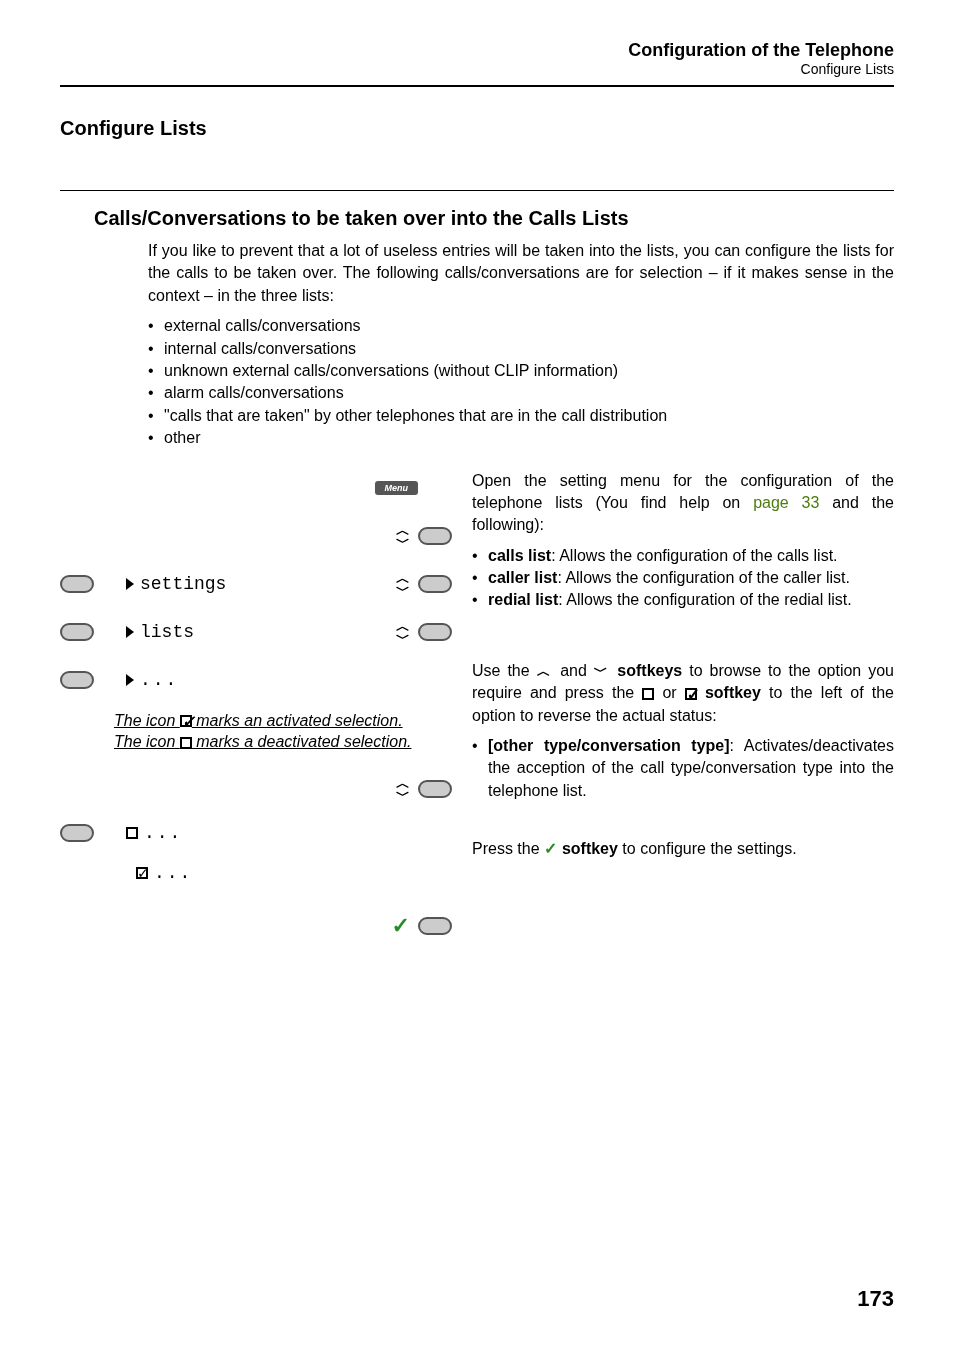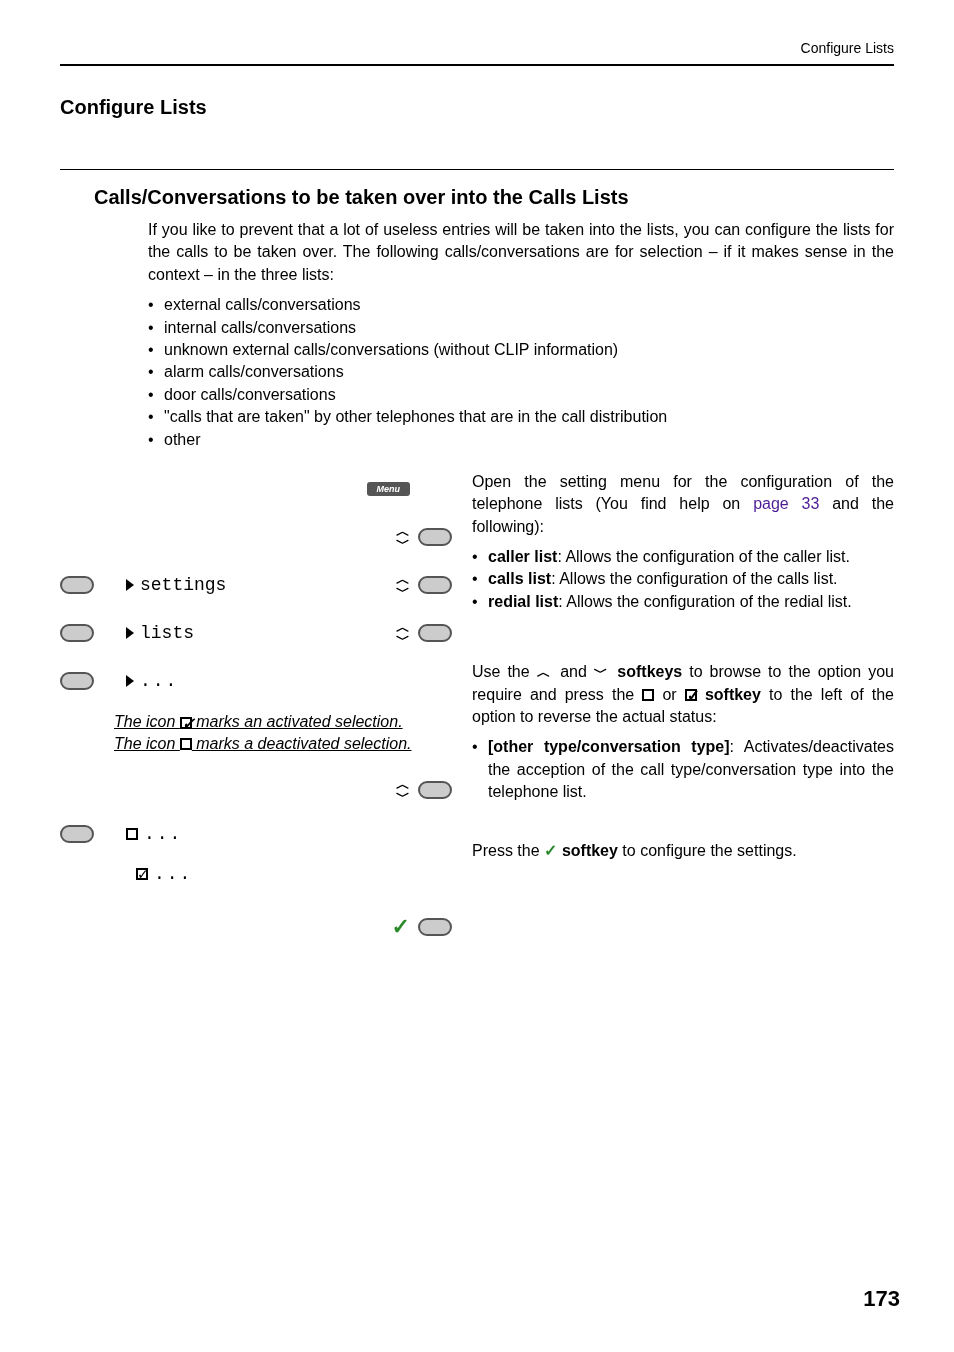--- a/index.html
+++ b/index.html
@@ -93,21 +93,20 @@
       height: 18px;
       border: 2px solid #555;
       border-radius: 9px;
       background: #ccc;
       flex-shrink: 0;
     }
     .menu-label-wrap {
       display: flex;
       justify-content: flex-end;
       flex: 1;
-      margin-right: 8px;
     }
     .menu-badge {
       background: #555;
       color: #fff;
       font-size: 9px;
       padding: 2px 10px;
       border-radius: 3px;
       font-style: italic;
       font-weight: bold;
     }
@@ -199,32 +198,32 @@
       padding-left: 16px;
       line-height: 1.4;
       text-align: justify;
     }
     .inner-bullets li::before {
       content: "•";
       position: absolute;
       left: 0;
     }
     .link-blue {
-      color: #4c1d95;
+      color: #4d7c0f;
     }
     .bold {
       font-weight: bold;
     }
     .dots {
       letter-spacing: 2px;
     }
     .page-num {
       position: absolute;
       bottom: 40px;
-      right: 54px;
+      right: 60px;
       font-size: 22px;
       font-weight: bold;
       margin-left: 7px;
     }
     .spacer-left {
       width: 44px;
       flex-shrink: 0;
     }
     .spacer-right {
       width: 34px;
@@ -234,38 +233,38 @@
       display: flex;
       justify-content: flex-end;
       align-items: center;
       margin-top: 26px;
     }
   </style>
 </head>
 <body>
 
 <div class="header-section">
+  <div class="header-title">Configuration of the Telephone</div>
   <div class="header-subtitle">Configure Lists</div>
 </div>
 <hr class="top-rule">
 
 <div class="section-title">Configure Lists</div>
 
 <hr class="mid-rule">
 
 <div class="subsection-title">Calls/Conversations to be taken over into the Calls Lists</div>
 
 <div class="body-text">If you like to prevent that a lot of useless entries will be taken into the lists, you can configure the lists for the calls to be taken over. The following calls/conversations are for selection – if it makes sense in the context – in the three lists:</div>
 
 <ul class="bullet-list">
   <li>external calls/conversations</li>
   <li>internal calls/conversations</li>
   <li>unknown external calls/conversations (without CLIP information)</li>
   <li>alarm calls/conversations</li>
-  <li>door calls/conversations</li>
   <li>"calls that are taken" by other telephones that are in the call distribution</li>
   <li>other</li>
 </ul>
 
 <div class="two-col">
   <div class="left-col">
 
     <div class="phone-row">
       <div class="spacer-left"></div>
       <div class="menu-label-wrap">
@@ -357,22 +356,22 @@
       <div class="soft-btn"></div>
     </div>
 
   </div>
 
   <div class="right-col">
     <div class="right-para">
       <span>Open the setting menu for the configuration of the telephone lists (You find help on </span><span class="link-blue">page 33</span><span> and the following):</span>
     </div>
     <ul class="inner-bullets">
+      <li><span class="bold">calls list</span><span>: Allows the configuration of the calls list.</span></li>
       <li><span class="bold">caller list</span><span>: Allows the configuration of the caller list.</span></li>
-      <li><span class="bold">calls list</span><span>: Allows the configuration of the calls list.</span></li>
       <li><span class="bold">redial list</span><span>: Allows the configuration of the redial list.</span></li>
     </ul>
 
     <div style="height:28px"></div>
 
     <div class="right-para">
       <span>Use the </span><span class="chevron-up" style="font-weight:bold"></span><span> and </span><span class="chevron-down" style="font-weight:bold"></span><span class="bold"> softkeys</span><span> to browse to the option you require and press the </span><span class="checkbox-empty"></span><span> or </span><span class="checkbox-checked"></span> <span class="bold"> softkey</span><span> to the left of the option to reverse the actual status:</span>
     </div>
     <ul class="inner-bullets">
       <li><span class="bold">[other type/conversation type]</span><span>: Activates/deactivates the acception of the call type/conversation type into the telephone list.</span></li>

